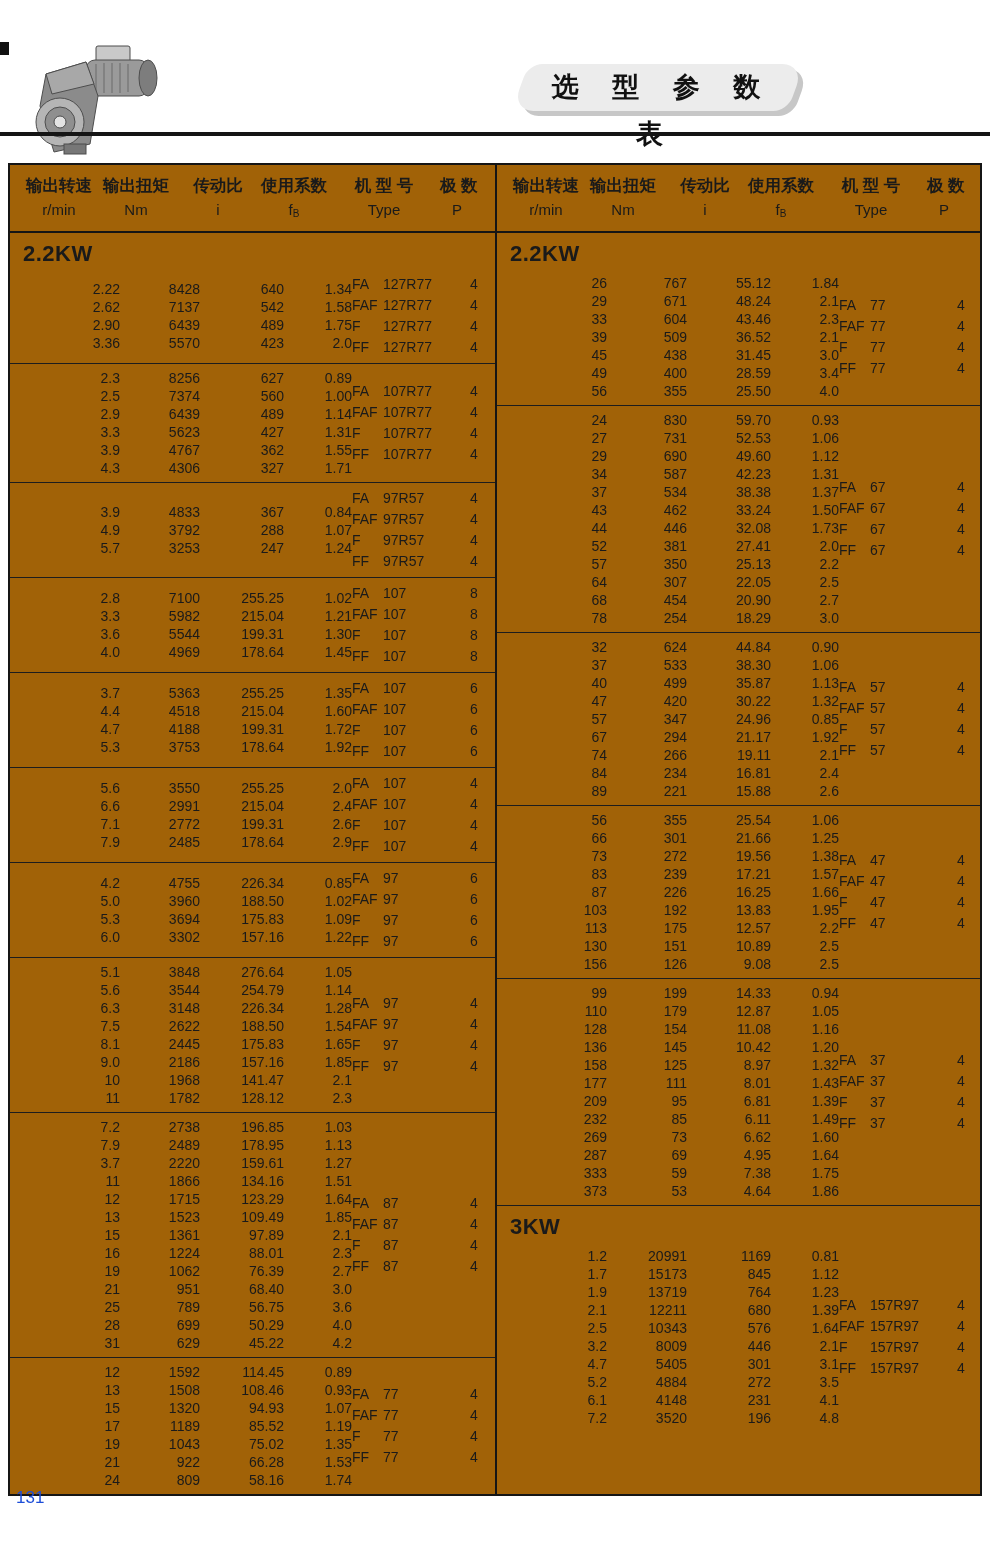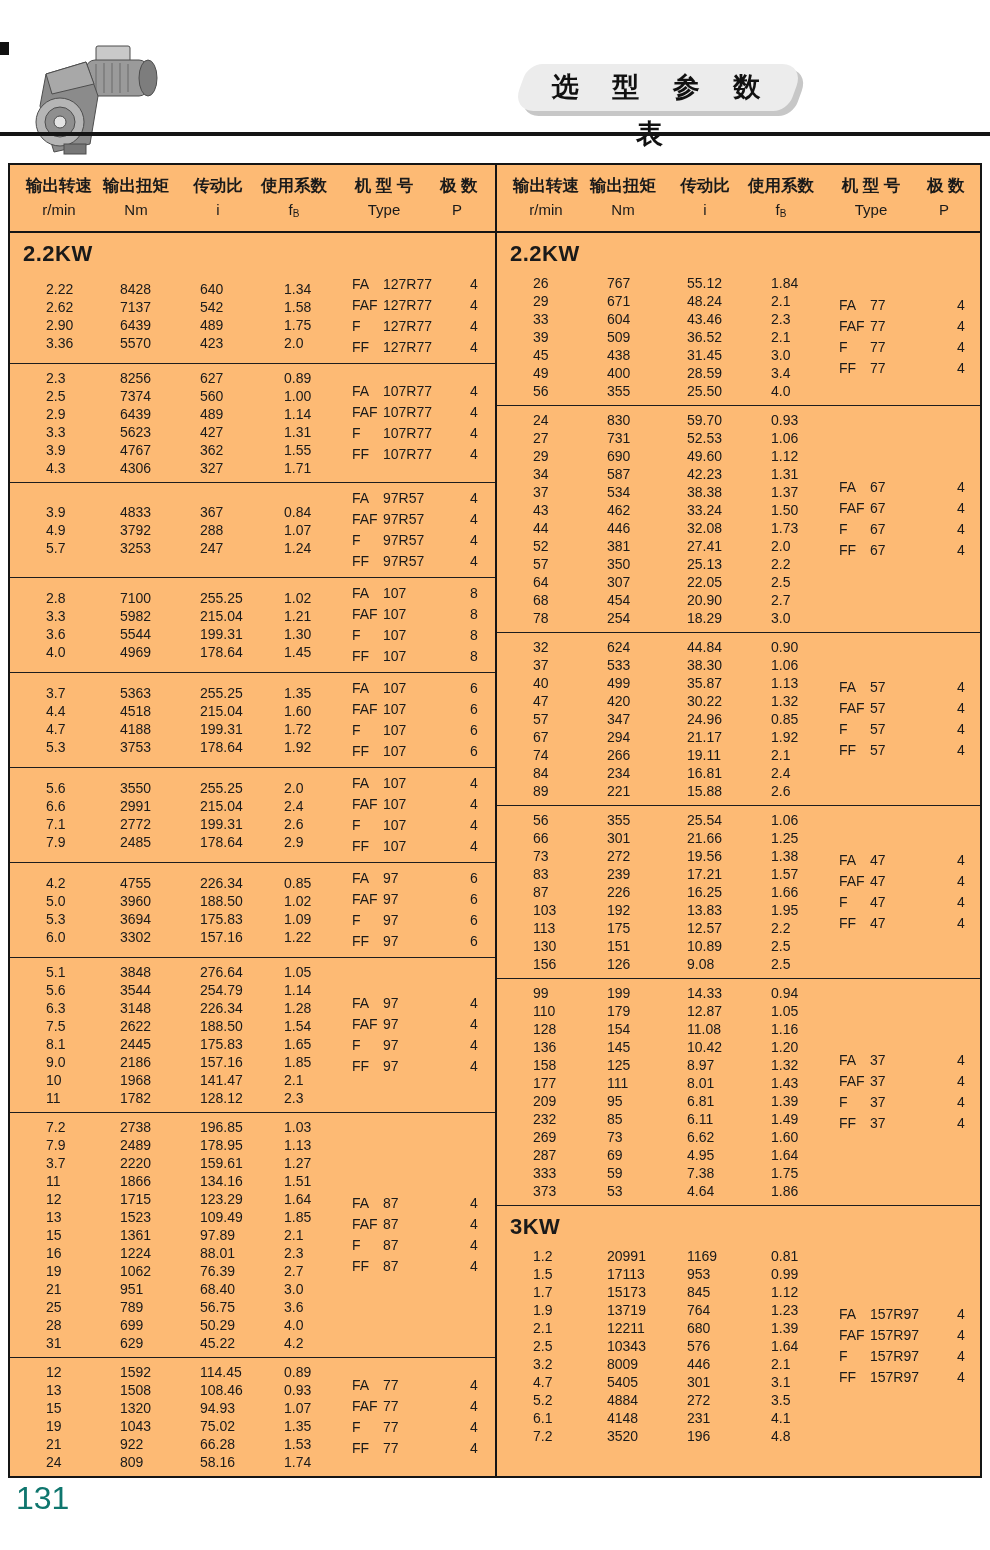--- a/index.html
+++ b/index.html
@@ -15,42 +15,42 @@
   
   .banner{position:absolute;left:510px;top:64px;width:292px;height:47px;}
   .banner-bg{position:absolute;left:10px;right:6px;top:0;bottom:0;background:#ececec;
     transform:skewX(-20deg);border-radius:14px 22px 14px 22px;box-shadow:7px 5px 0 #c7c7c7;}
   .banner-text{position:relative;display:block;text-align:center;line-height:47px;
     font-size:27px;font-weight:bold;letter-spacing:13px;color:#111;text-indent:13px;}
   
   .top-rule{position:absolute;left:0;right:0;top:132px;height:4px;background:#151515;}
   
   .main-table{position:absolute;left:8px;right:8px;top:163px;border:2px solid #151515;
-    display:flex;align-items:stretch;background:#fdba74;}
+    display:flex;align-items:stretch;background:#a16207;}
   .half{width:50%;box-sizing:border-box;}
   .half.right{border-left:2px solid #151515;}
   .thead{border-bottom:2px solid #151515;padding:9px 0 8px;}
   .th-row{display:grid;grid-template-columns:74px 80px 84px 68px 112px 34px;padding-left:12px;}
   .th-cell{text-align:center;white-space:nowrap;}
   .th-cn .th-cell{font-weight:bold;font-size:16.5px;line-height:22px;}
   .th-en{margin-top:5px;}
   .th-en .th-cell{font-size:15px;line-height:18px;}
   .sub{font-size:10px;vertical-align:-2px;}
   .section-title{font-size:22px;font-weight:bold;line-height:26px;padding:8px 0 2px 13px;letter-spacing:0.5px;}
   .block{display:flex;align-items:center;padding:5px 0;border-bottom:1px solid #1d1d1d;}
   .half .block:last-child{border-bottom:none;}
-  .rows{width:342px;flex:none;}
+  .rows{width:342px;flex:none;text-align:right;}
   .row{display:grid;grid-template-columns:74px 80px 84px 68px;padding-left:36px;}
   .cell{font-size:14px;line-height:18px;white-space:nowrap;}
   .types{flex:none;width:142px;}
   .type-row{display:flex;font-size:14px;line-height:21px;white-space:nowrap;}
   .t-prefix{display:inline-block;width:31px;flex:none;}
   .t-model{flex:1;}
   .t-p{width:24px;flex:none;}
-  .page-number{position:absolute;left:16px;top:1484px;font-size:32px;line-height:28px;color:#0f766e;}
+  .page-number{position:absolute;left:16px;top:1484px;font-size:17px;line-height:28px;color:#1d4ed8;}
 </style>
 </head>
 <body>
 
 <div class="corner-mark"></div>
 
 <svg class="photo" viewBox="0 0 150 120" aria-hidden="true">
 
   <g stroke="#4d4d4d" stroke-width="1">
     <rect x="72" y="6" width="34" height="18" rx="2" fill="#c9c9c9"></rect>
@@ -646,20 +646,26 @@
             <div class="cell">108.46</div>
             <div class="cell">0.93</div>
           </div>
           <div class="row">
             <div class="cell">15</div>
             <div class="cell">1320</div>
             <div class="cell">94.93</div>
             <div class="cell">1.07</div>
           </div>
           <div class="row">
+            <div class="cell">17</div>
+            <div class="cell">1189</div>
+            <div class="cell">85.52</div>
+            <div class="cell">1.19</div>
+          </div>
+          <div class="row">
             <div class="cell">19</div>
             <div class="cell">1043</div>
             <div class="cell">75.02</div>
             <div class="cell">1.35</div>
           </div>
           <div class="row">
             <div class="cell">21</div>
             <div class="cell">922</div>
             <div class="cell">66.28</div>
             <div class="cell">1.53</div>
@@ -1142,26 +1148,20 @@
       <div class="section-title">3KW</div>
       <div class="block">
         <div class="rows">
           <div class="row">
             <div class="cell">1.2</div>
             <div class="cell">20991</div>
             <div class="cell">1169</div>
             <div class="cell">0.81</div>
           </div>
           <div class="row">
-            <div class="cell">1.5</div>
-            <div class="cell">17113</div>
-            <div class="cell">953</div>
-            <div class="cell">0.99</div>
-          </div>
-          <div class="row">
             <div class="cell">1.7</div>
             <div class="cell">15173</div>
             <div class="cell">845</div>
             <div class="cell">1.12</div>
           </div>
           <div class="row">
             <div class="cell">1.9</div>
             <div class="cell">13719</div>
             <div class="cell">764</div>
             <div class="cell">1.23</div>

